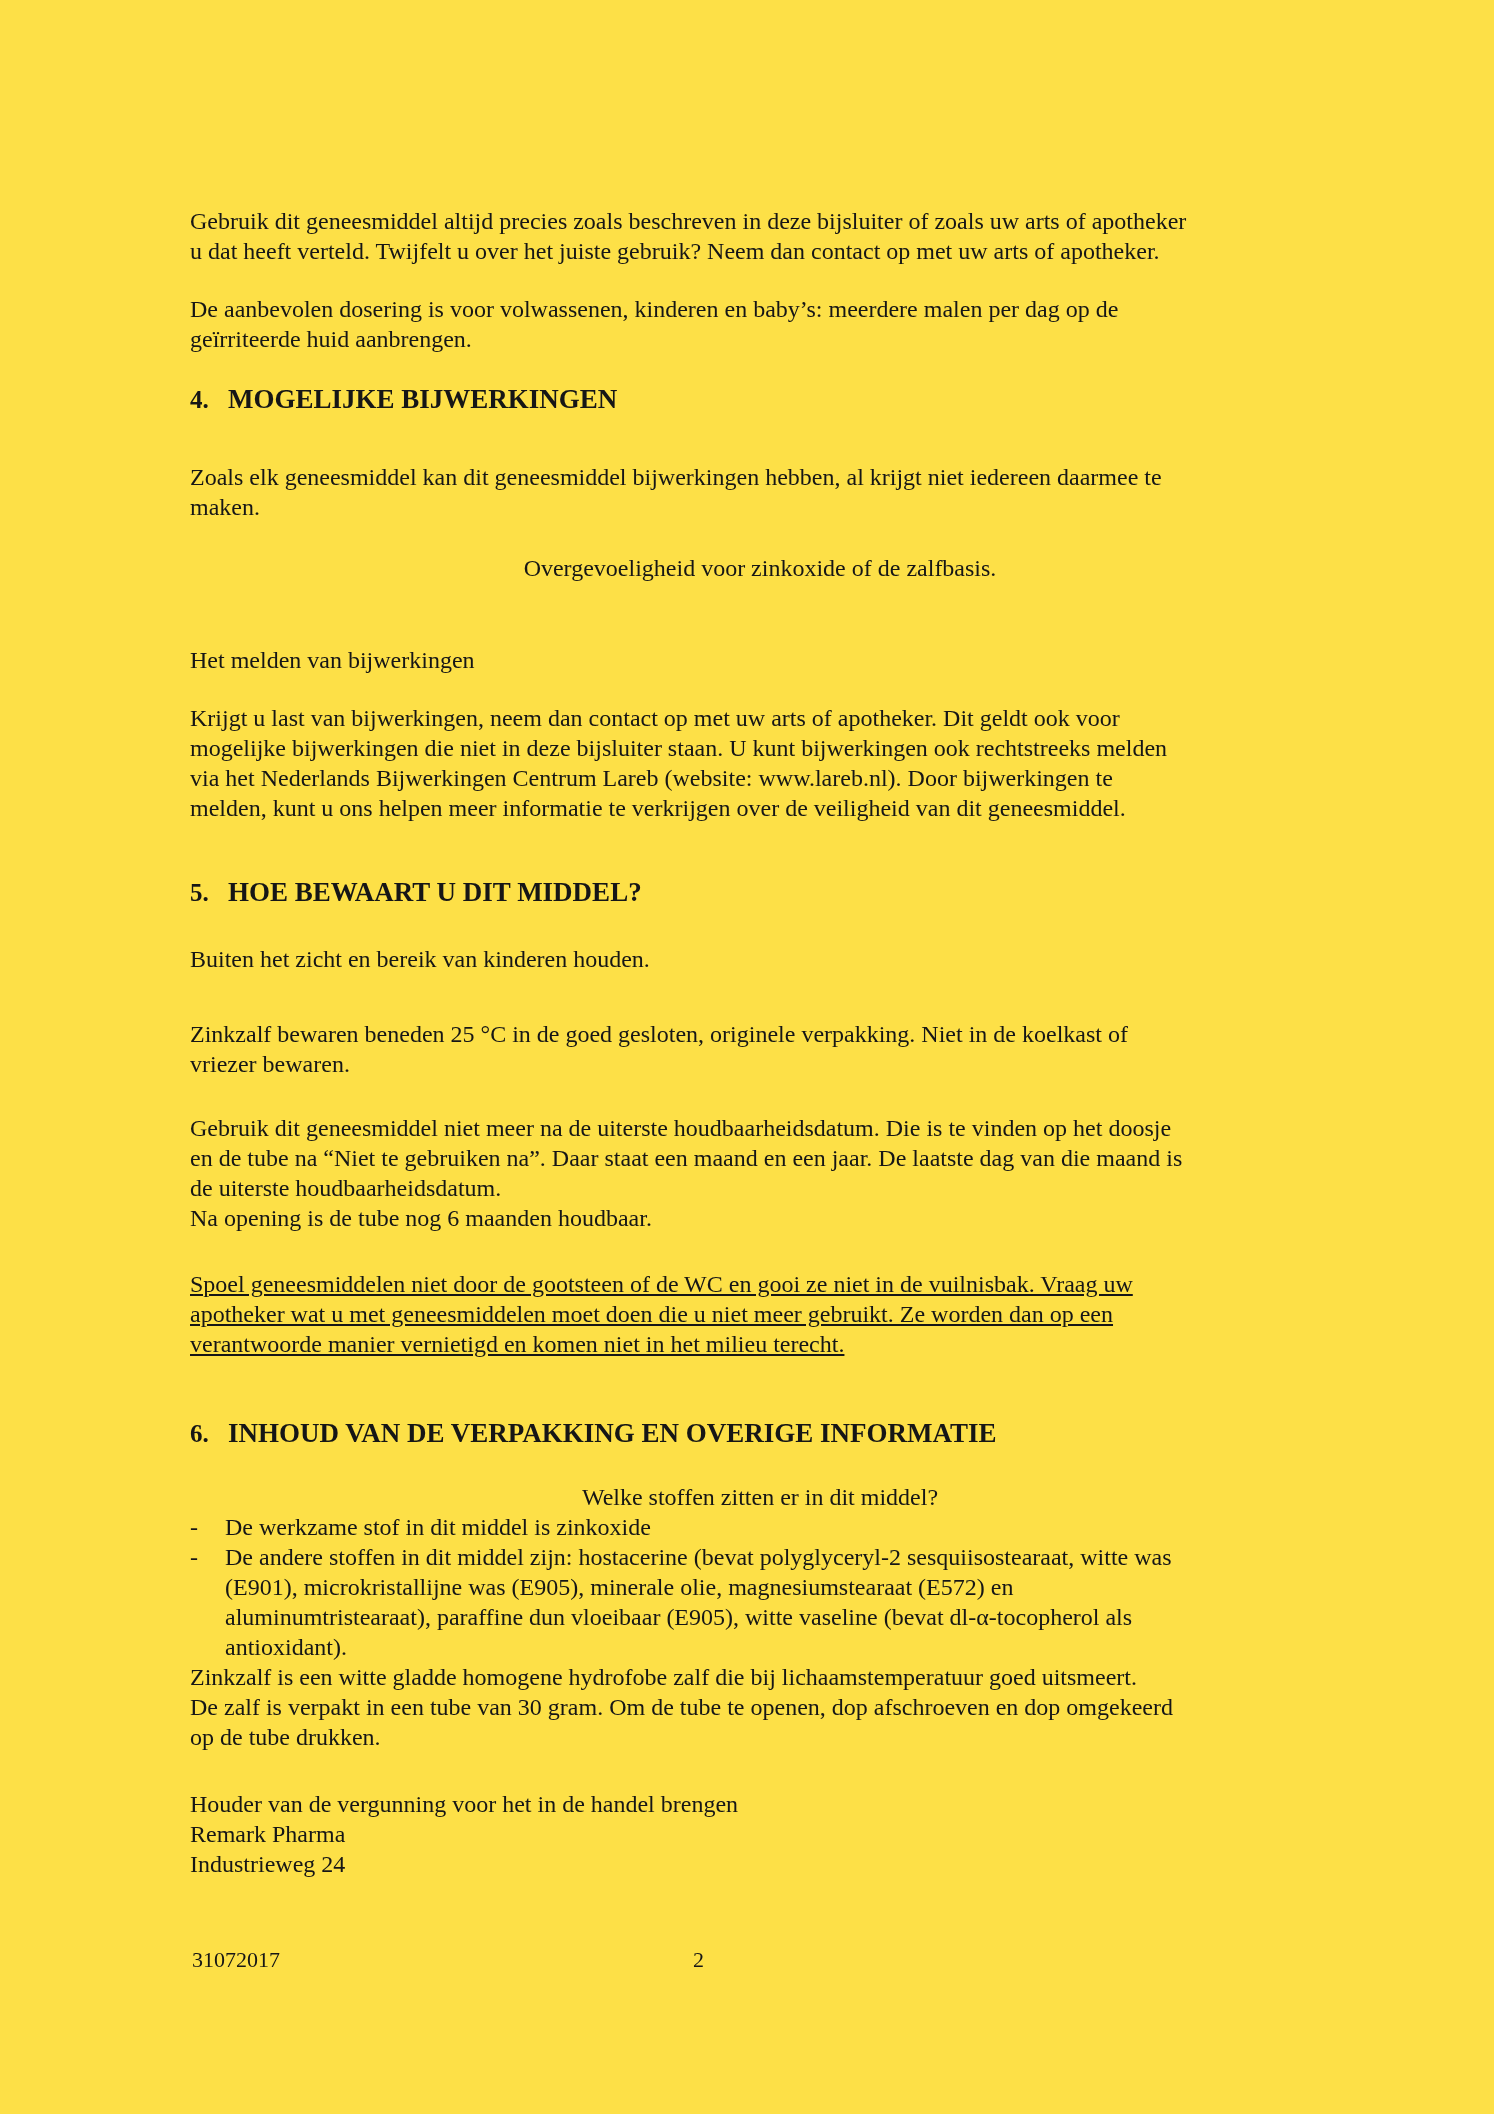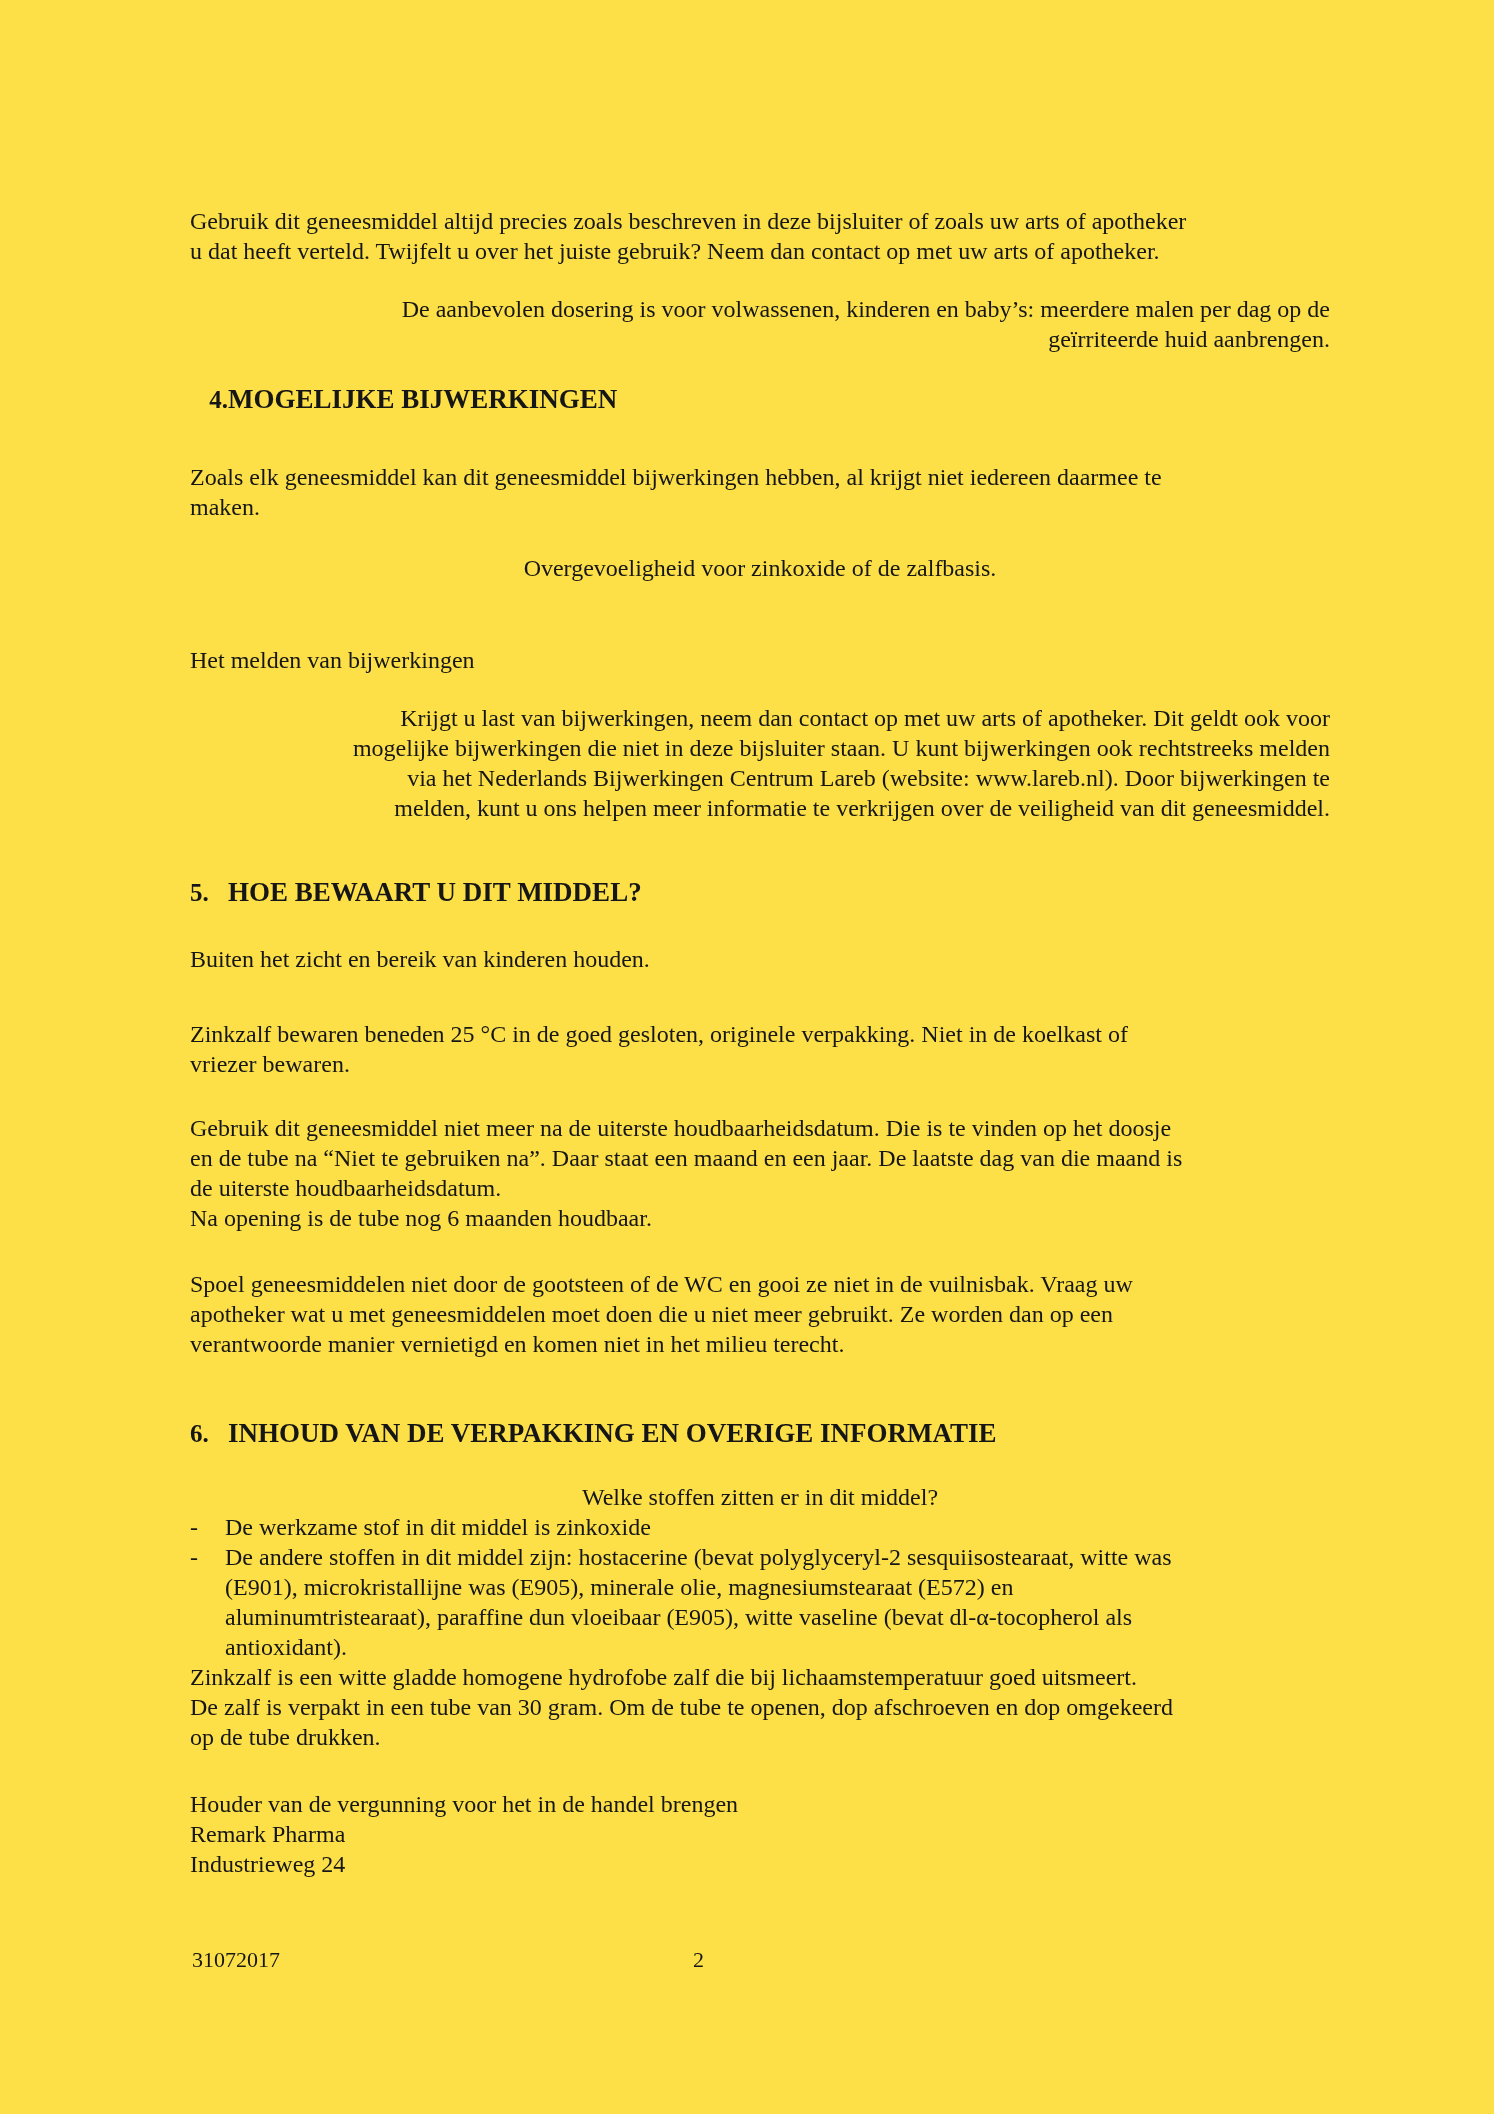--- a/index.html
+++ b/index.html
@@ -61,25 +61,25 @@
   }
   .marker {
     position: absolute;
     left: 0;
     top: 0;
   }
   .btext {
     white-space: pre-wrap;
   }
   
-  .g28 { margin-top: 28px; text-align: right; }
+  .g28 { margin-top: 28px; }
   .g31 { margin-top: 31px; text-align: center; }
   .g33 { margin-top: 45px; }
   .g34 { margin-top: 34px; }
-  .g36 { margin-top: 36px; }
+  .g36 { margin-top: 36px; text-decoration: underline; }
   .g37 { margin-top: 37px; }
   .g52 { margin-top: 52px; }
   .g57 { margin-top: 57px; }
   .g62 { margin-top: 62px; }
   .footer {
     position: absolute;
     top: 1946px;
     left: 0;
     width: 1494px;
     font-size: 22px;

